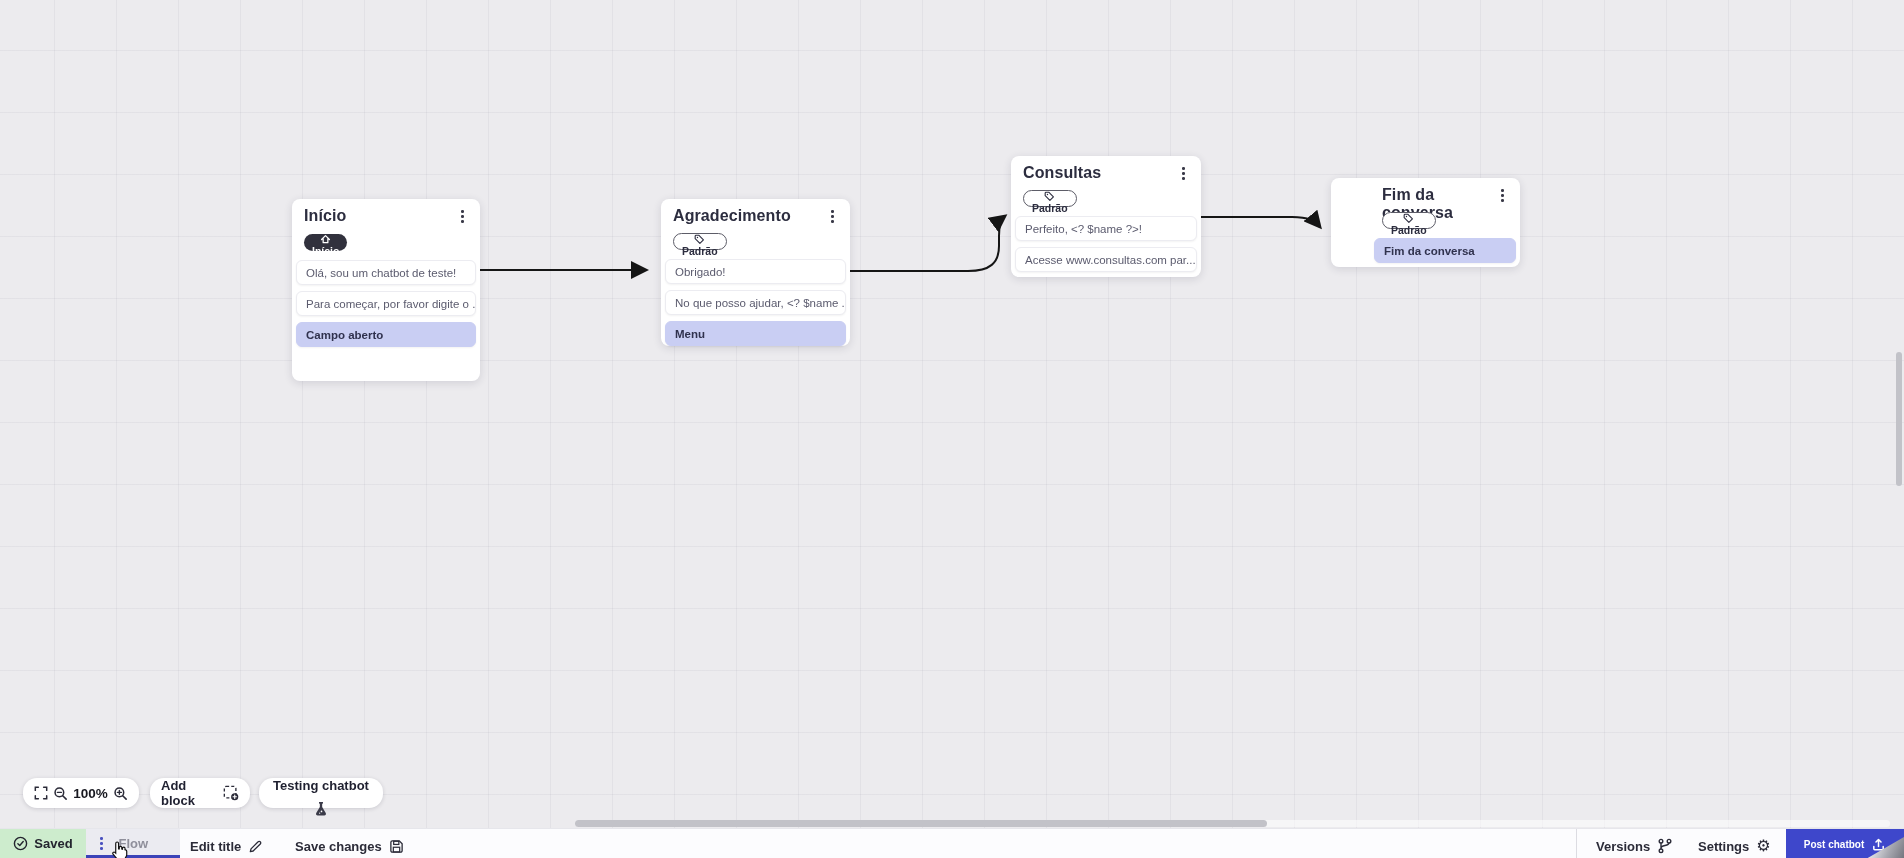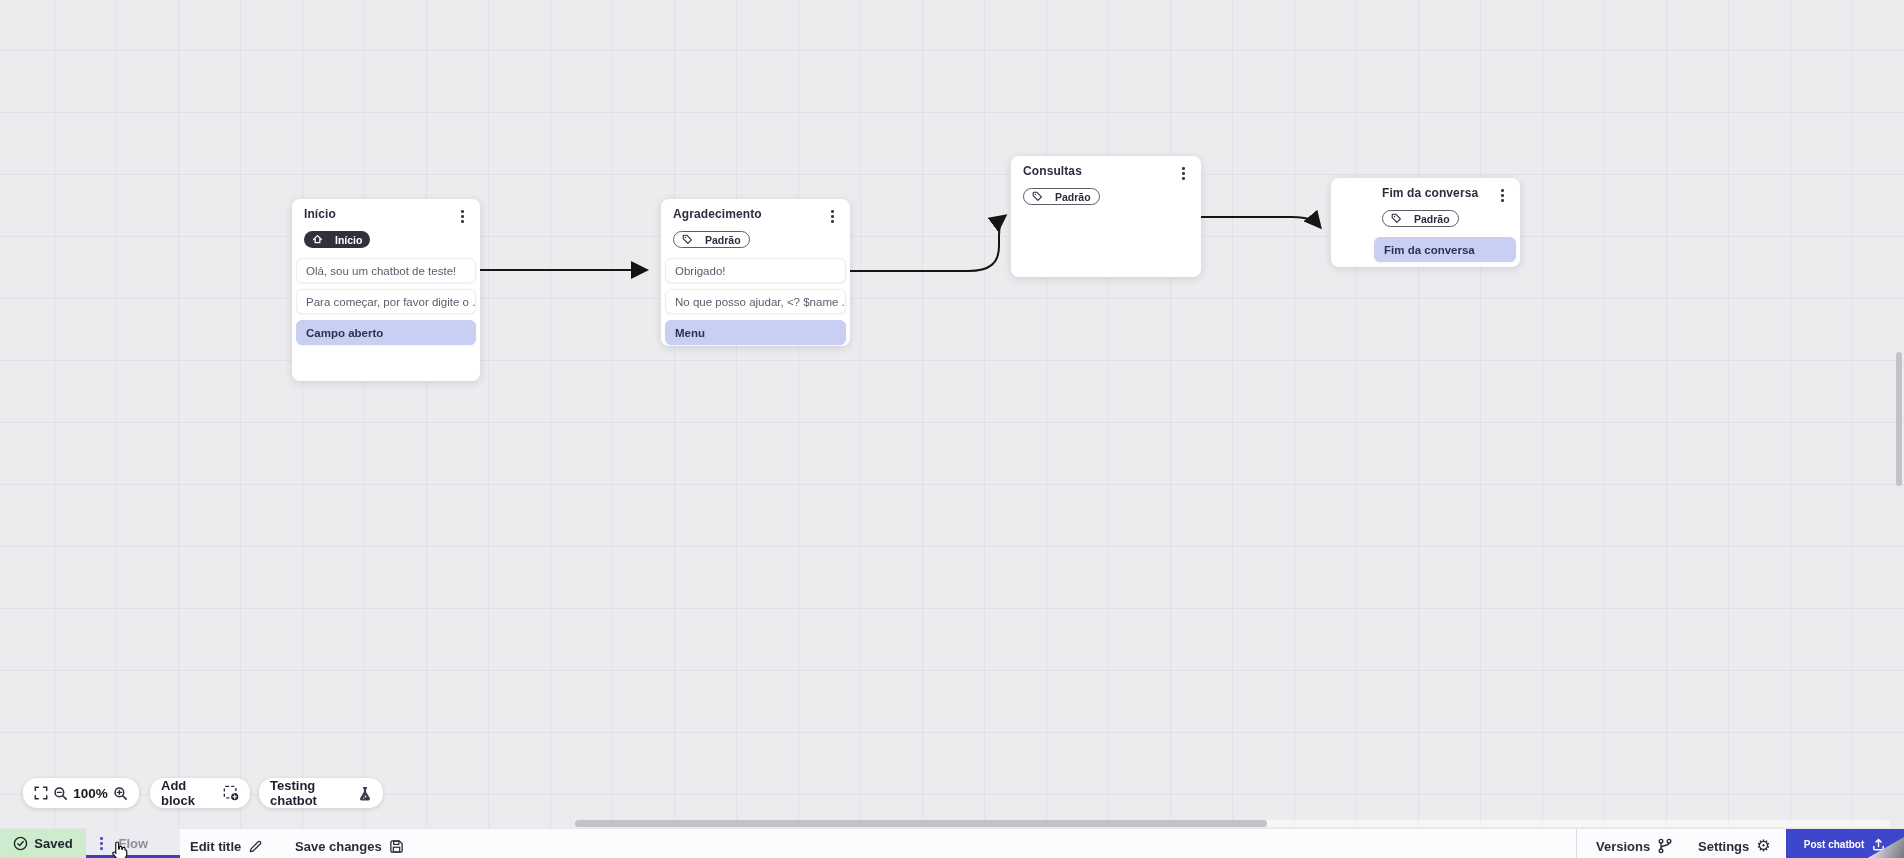--- a/index.html
+++ b/index.html
@@ -18,25 +18,25 @@
     background-size:62px 62px;
     background-position:-8px -12px;
   }
   
   .node{
     position:absolute;background:#fff;border-radius:8px;
     box-shadow:0 2px 8px rgba(45,45,70,.14);
     padding:8px 4px 4px;box-sizing:border-box;z-index:3;
   }
   .node-head{display:flex;justify-content:space-between;align-items:flex-start;padding:0 10px 0 8px;height:20px;}
-  .node-title{font-size:12px;font-weight:700;color:#2c2d3f;letter-spacing:.1px;}
+  .node-title{font-size:16px;font-weight:700;color:#2c2d3f;letter-spacing:.1px;}
   .kebab{display:flex;flex-direction:column;gap:2.5px;padding:3px 2px;cursor:pointer;}
   .kebab i{width:2.6px;height:2.6px;border-radius:50%;background:#3a3a48;display:block;}
   .badge-row{padding:4px 8px 0;}
-  .badge{display:inline-flex;align-items:center;gap:12px;height:17px;padding:0 8px;border-radius:10px;font-size:10.5px;font-weight:700;box-sizing:border-box;}
+  .badge{display:inline-flex;align-items:center;gap:0;height:17px;padding:0 8px;border-radius:10px;font-size:10.5px;font-weight:700;box-sizing:border-box;flex-direction:column;}
   .badge.dark{background:#31313d;color:#fff;}
   .badge.outline{border:1px solid #5d5d68;color:#2c2d3f;background:#fff;}
   .msgs{margin-top:9px;display:flex;flex-direction:column;gap:6px;}
   .msg{
     height:25px;box-sizing:border-box;display:flex;align-items:center;
     padding:0 9px;border-radius:6px;background:#fff;border:1px solid #ececf1;
     box-shadow:0 1px 2px rgba(0,0,0,.05);
     font-size:11.5px;color:#5b5b6e;white-space:nowrap;overflow:hidden;
   }
   .msg.hl{background:#c9cef3;border-color:#c9cef3;color:#30324e;font-weight:700;}
@@ -174,20 +174,24 @@
       <span class="badge outline">
         <span class="ic">
           <svg width="11" height="11" viewBox="0 0 14 14">
               <path d="M1.5 2.5 V6 L7.5 12 L12 7.5 L6 1.5 H2.5 z" fill="none" stroke="#2c2d3f" stroke-width="1.4" stroke-linejoin="round"></path>
               <circle cx="4.4" cy="4.4" r="0.9" fill="#2c2d3f"></circle>
             </svg>
         </span>
         <span>Padrão</span>
       </span>
     </div>
+    <div class="msgs">
+      <div class="msg">Perfeito, &lt;? $name ?&gt;!</div>
+      <div class="msg">Acesse www.consultas.com par...</div>
+    </div>
   </div>
 
   <div class="node" style="left:1331px;top:178px;width:189px;height:89px;padding-left:43px;">
     <div class="node-head">
       <span class="node-title">Fim da conversa</span>
       <span class="kebab">
           <i></i>
           <i></i>
           <i></i>
         </span>
@@ -236,21 +240,21 @@
     <span>Add block</span>
     <span class="ic">
       <svg width="16" height="16" viewBox="0 0 18 18">
           <rect x="1.5" y="1.5" width="13" height="13" rx="2" fill="none" stroke="#2b2b38" stroke-width="1.5" stroke-dasharray="3.4 2.4"></rect>
           <circle cx="13.2" cy="13.2" r="4" fill="#2b2b38"></circle>
           <path d="M13.2 11.3 v3.8 M11.3 13.2 h3.8" stroke="#fff" stroke-width="1.3" stroke-linecap="round"></path>
         </svg>
     </span>
   </div>
 
-  <div class="panel" style="left:259px;width:124px;justify-content:space-between;">
+  <div class="panel" style="left:259px;width:124px;justify-content:space-between;flex-direction:column;">
     <span>Testing chatbot</span>
     <span class="ic">
       <svg width="14" height="15" viewBox="0 0 16 18">
           <path d="M5.6 1.2 h4.8 v1.6 l-1 .9 v3.4 l4.3 7.2 c.8 1.4 -.2 3 -1.8 3 H4.1 c-1.6 0 -2.6 -1.6 -1.8 -3 L6.6 7.1 V3.7 l-1 -.9 z" fill="#3b3b49"></path>
           <circle cx="8.6" cy="12.5" r="1" fill="#fff"></circle>
           <circle cx="6.4" cy="14.6" r=".7" fill="#fff"></circle>
         </svg>
     </span>
   </div>
 

